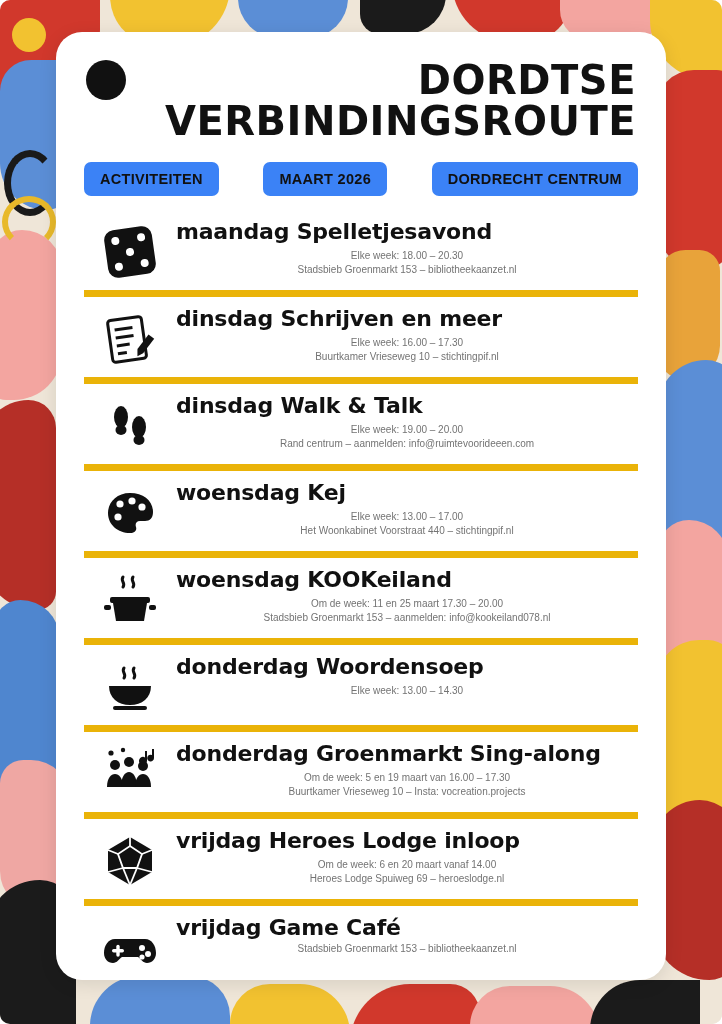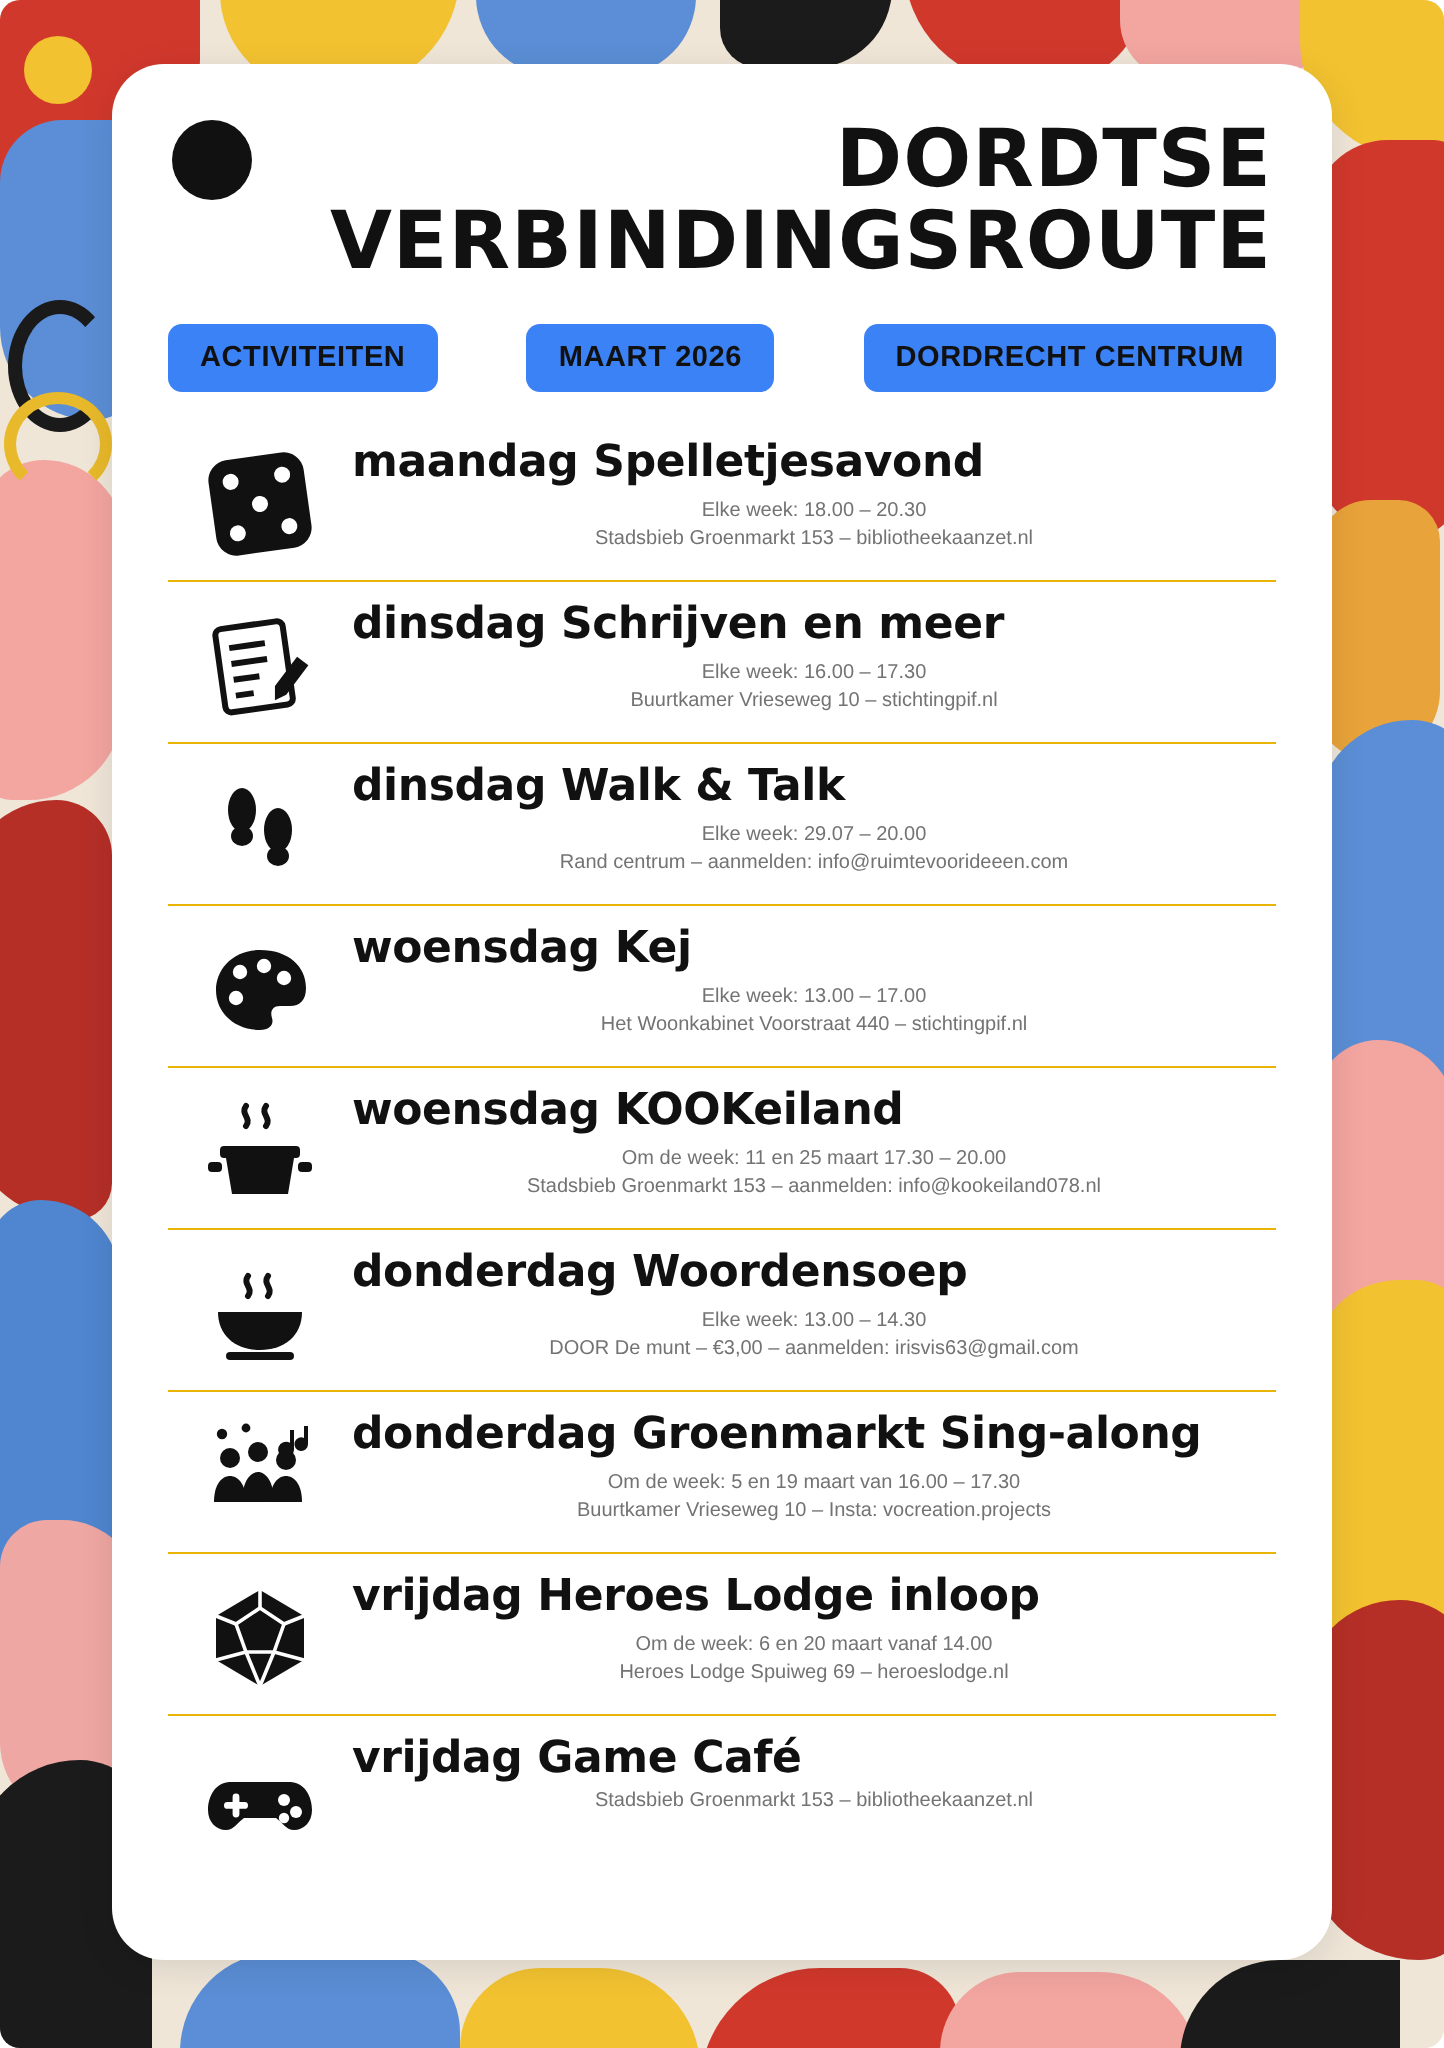--- a/index.html
+++ b/index.html
@@ -77,21 +77,21 @@
     white-space: nowrap;
   }
 
   
   .list {
     margin: 14px 28px 0 28px;
   }
   .row {
     display: flex;
     align-items: flex-start;
-    border-bottom: 1px solid #eab308;
+    border-bottom: 7px solid #eab308;
     padding: 9px 0 9px 0;
     min-height: 72px;
   }
   .row:last-child { border-bottom: none; }
   .icon-cell {
     width: 92px;
     min-width: 92px;
     display: flex;
     align-items: center;
     justify-content: center;
@@ -218,21 +218,21 @@
             <g fill="#111">
               <ellipse cx="20" cy="20" rx="7" ry="11"></ellipse>
               <ellipse cx="20" cy="33" rx="5.5" ry="5"></ellipse>
               <ellipse cx="38" cy="30" rx="7" ry="11"></ellipse>
               <ellipse cx="38" cy="43" rx="5.5" ry="5"></ellipse>
             </g>
           </svg>
         </div>
         <div class="txt-cell">
           <div class="ev-title">dinsdag Walk &amp; Talk</div>
-          <div class="ev-line first">Elke week: 29.07 – 20.00</div>
+          <div class="ev-line first">Elke week: 19.00 – 20.00</div>
           <div class="ev-line">Rand centrum – aanmelden: info@ruimtevoorideeen.com</div>
         </div>
       </div>
 
       <div class="row">
         <div class="icon-cell">
           <svg width="58" height="58" viewBox="0 0 58 58">
             <path d="M29 9 C15 9 7 19 7 29 C7 41 17 49 29 49 C34 49 36 46 35 43 C34 40 35 37 39 37 L44 37 C49 37 52 34 52 28 C52 17 43 9 29 9 Z" fill="#111"></path>
             <g fill="#fff">
               <circle cx="19" cy="20" r="3.6"></circle>
@@ -276,21 +276,20 @@
               <path d="M23 20 C26 16 20 14 23 10"></path>
               <path d="M33 20 C36 16 30 14 33 10"></path>
             </g>
             <path d="M8 28 H50 C50 40 41 47 29 47 C17 47 8 40 8 28 Z" fill="#111"></path>
             <rect x="12" y="48" width="34" height="4" rx="2" fill="#111"></rect>
           </svg>
         </div>
         <div class="txt-cell">
           <div class="ev-title">donderdag Woordensoep</div>
           <div class="ev-line first">Elke week: 13.00 – 14.30</div>
-          <div class="ev-line">DOOR De munt – €3,00 – aanmelden: irisvis63@gmail.com</div>
         </div>
       </div>
 
       <div class="row">
         <div class="icon-cell">
           <svg width="58" height="58" viewBox="0 0 58 58">
             <g fill="#111">
               <circle cx="14" cy="20" r="5"></circle>
                 <path d="M6 42 C6 33 10 29 14 29 C18 29 22 33 22 42 Z"></path>
               <circle cx="28" cy="17" r="5"></circle>

